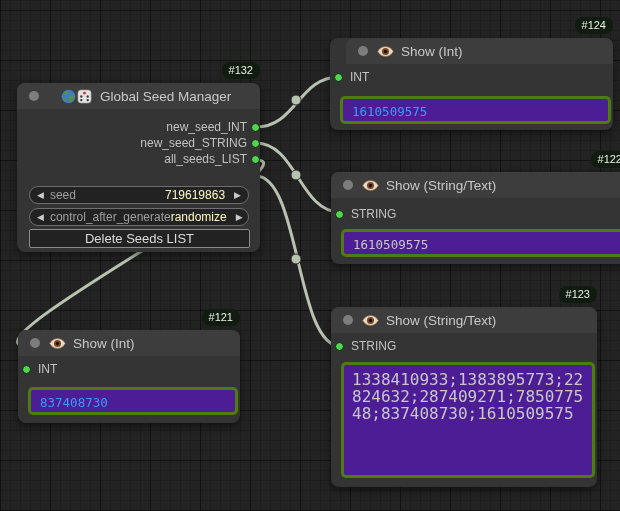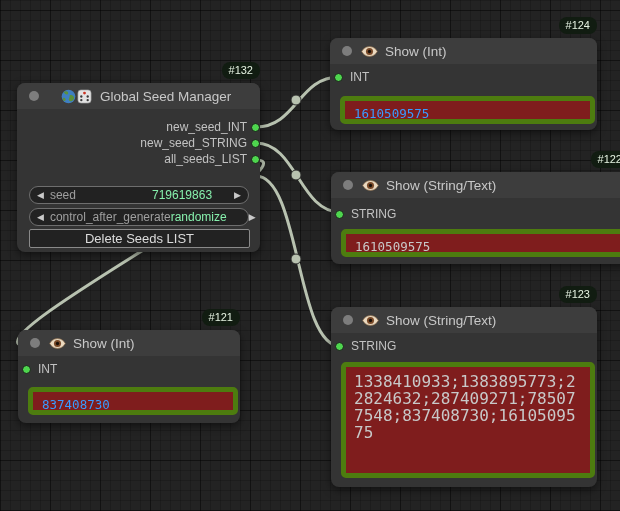--- a/index.html
+++ b/index.html
@@ -62,44 +62,44 @@
   .node-122 .show-input{top:34px;}
 
   .widget{
     position:absolute;left:12px;right:11px;height:18px;
     background:#222;border:1px solid #6e6e6e;border-radius:9px;
     display:flex;align-items:center;font-size:12px;box-sizing:border-box;
     padding:0 7px;cursor:default;
   }
   .widget .arrow{color:#c9c9c9;font-size:9px;flex:0 0 auto;}
   .widget .wlabel{color:#9f9f9f;margin-left:6px;flex:0 0 auto;}
-  .widget .wvalue{color:#86efac;margin-left:auto;margin-right:22px;}
+  .widget .wvalue{color:#fef9c3;margin-left:auto;margin-right:9px;}
   .widget-seed{top:103px;}
   .widget-control{top:125px;}
 
   .node-button{
     position:absolute;left:12px;right:10px;top:146px;height:19px;
     background:#222;border:1px solid #8a8a8a;border-radius:2px;
     color:#dcdcdc;font-size:13px;font-family:"Liberation Sans",sans-serif;
     display:flex;align-items:center;justify-content:center;padding:0;cursor:pointer;text-align:center;
   }
 
   .value-box{
-    position:absolute;left:10px;right:2px;background:#7f1d1d;
-    border:5px solid #4d7c0f;border-radius:5px;box-sizing:border-box;
+    position:absolute;left:10px;right:2px;background:#4c1d95;
+    border:3px solid #4d7c0f;border-radius:5px;box-sizing:border-box;
     font-family:"DejaVu Sans Mono",monospace;overflow:hidden;
   }
   .value-single{height:28px;top:57px;line-height:26px;padding-left:9px;font-size:12.5px;}
   .value-multi{top:55px;height:116px;padding:6px 8px;font-size:16px;line-height:17px;word-break:break-all;}
   .v-int{color:var(--int-value);}
   .v-string{color:var(--string-value);}
 
   
   .node-132{left:17px;top:83px;width:243px;height:169px;}
-  .node-124{left:330px;top:38px;width:267px;height:92px;}
+  .node-124{left:330px;top:38px;width:267px;height:92px;padding-left:16px;}
   .node-124 .value-single{top:58px;}
   .node-122{left:331px;top:172px;width:298px;height:92px;}
   .node-121{left:18px;top:307px;width:222px;height:93px;margin-top:23px;}
   .node-123{left:331px;top:307px;width:266px;height:180px;}
 </style>
 </head>
 <body>
 
 <div id="canvas">
 

